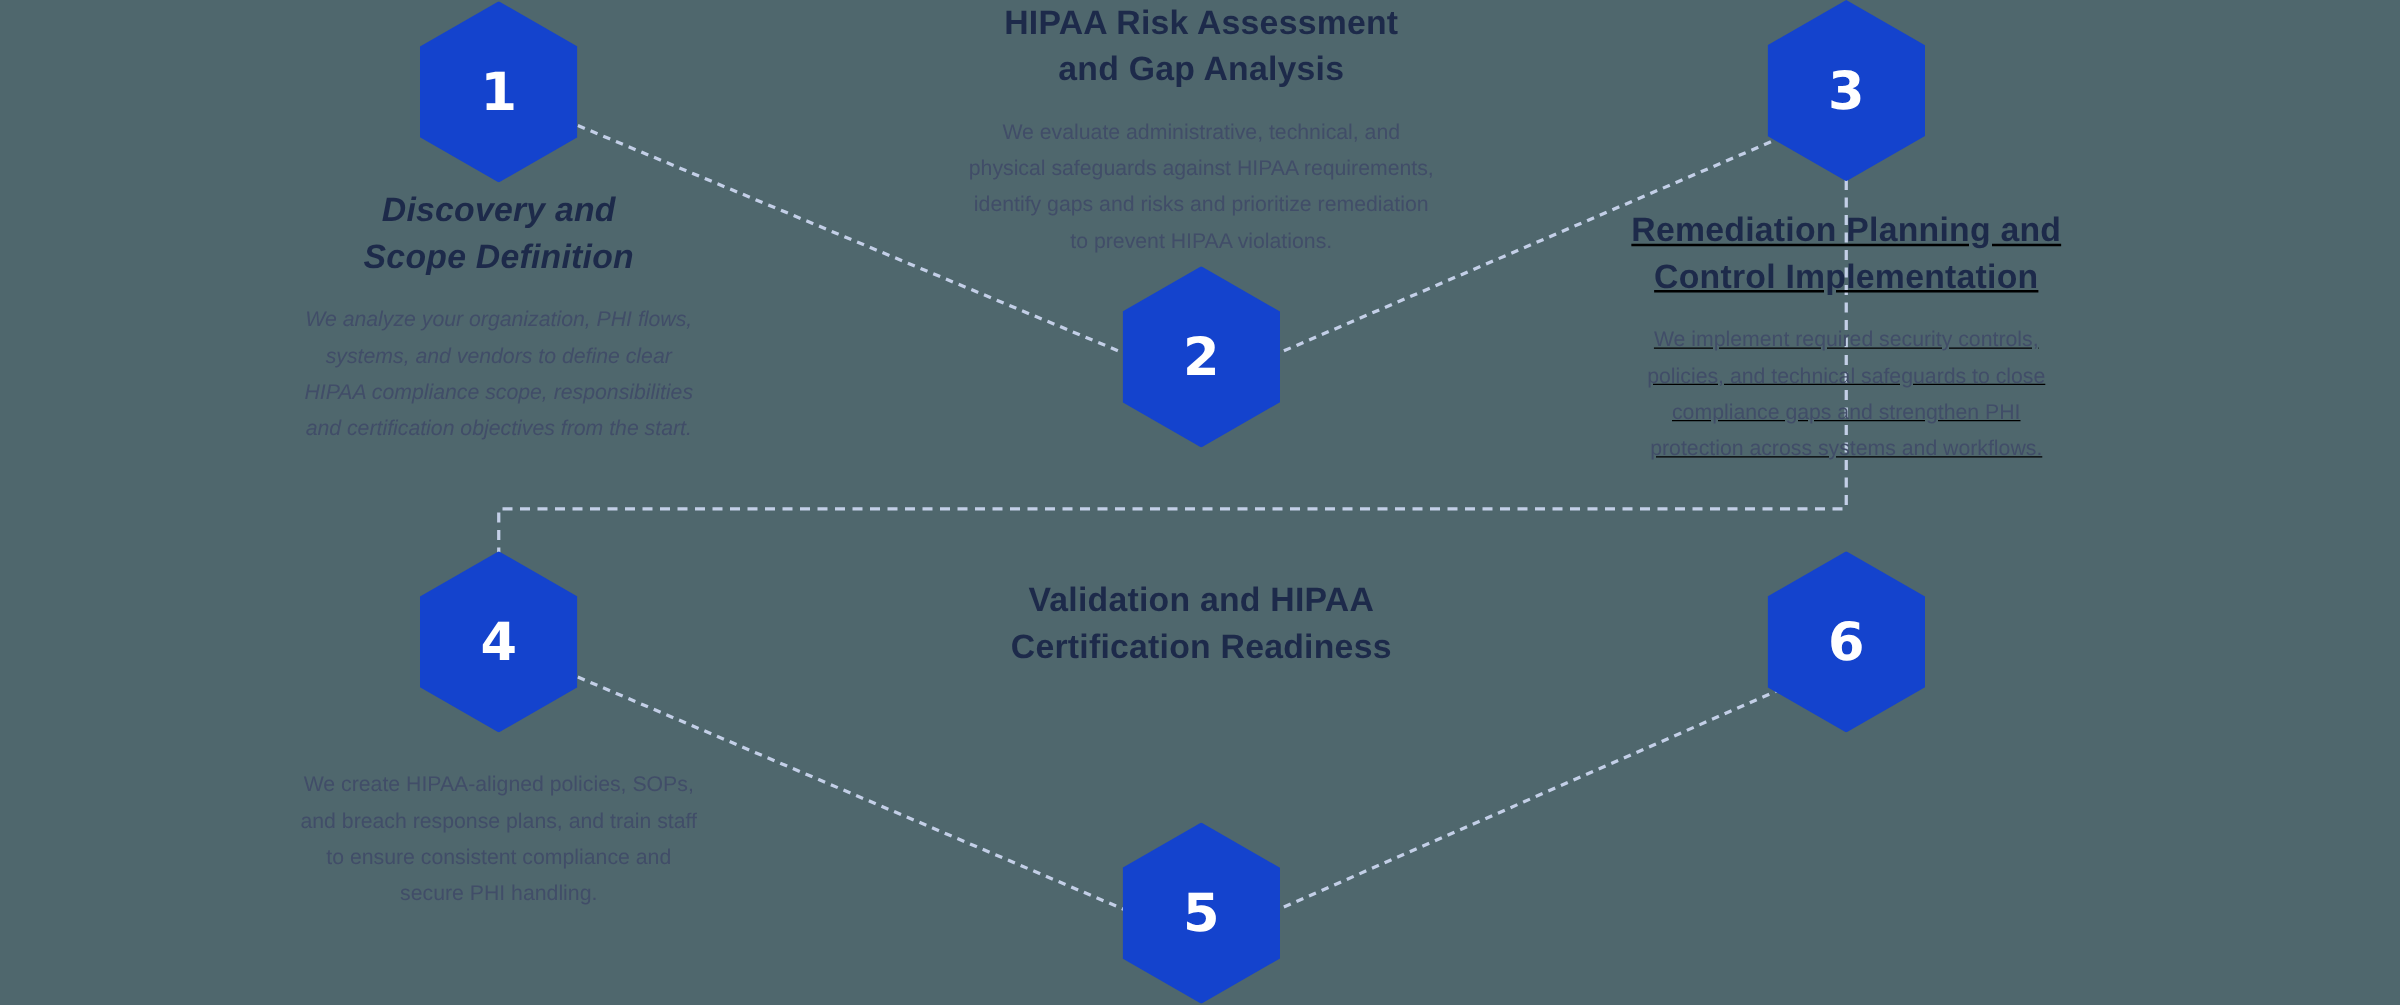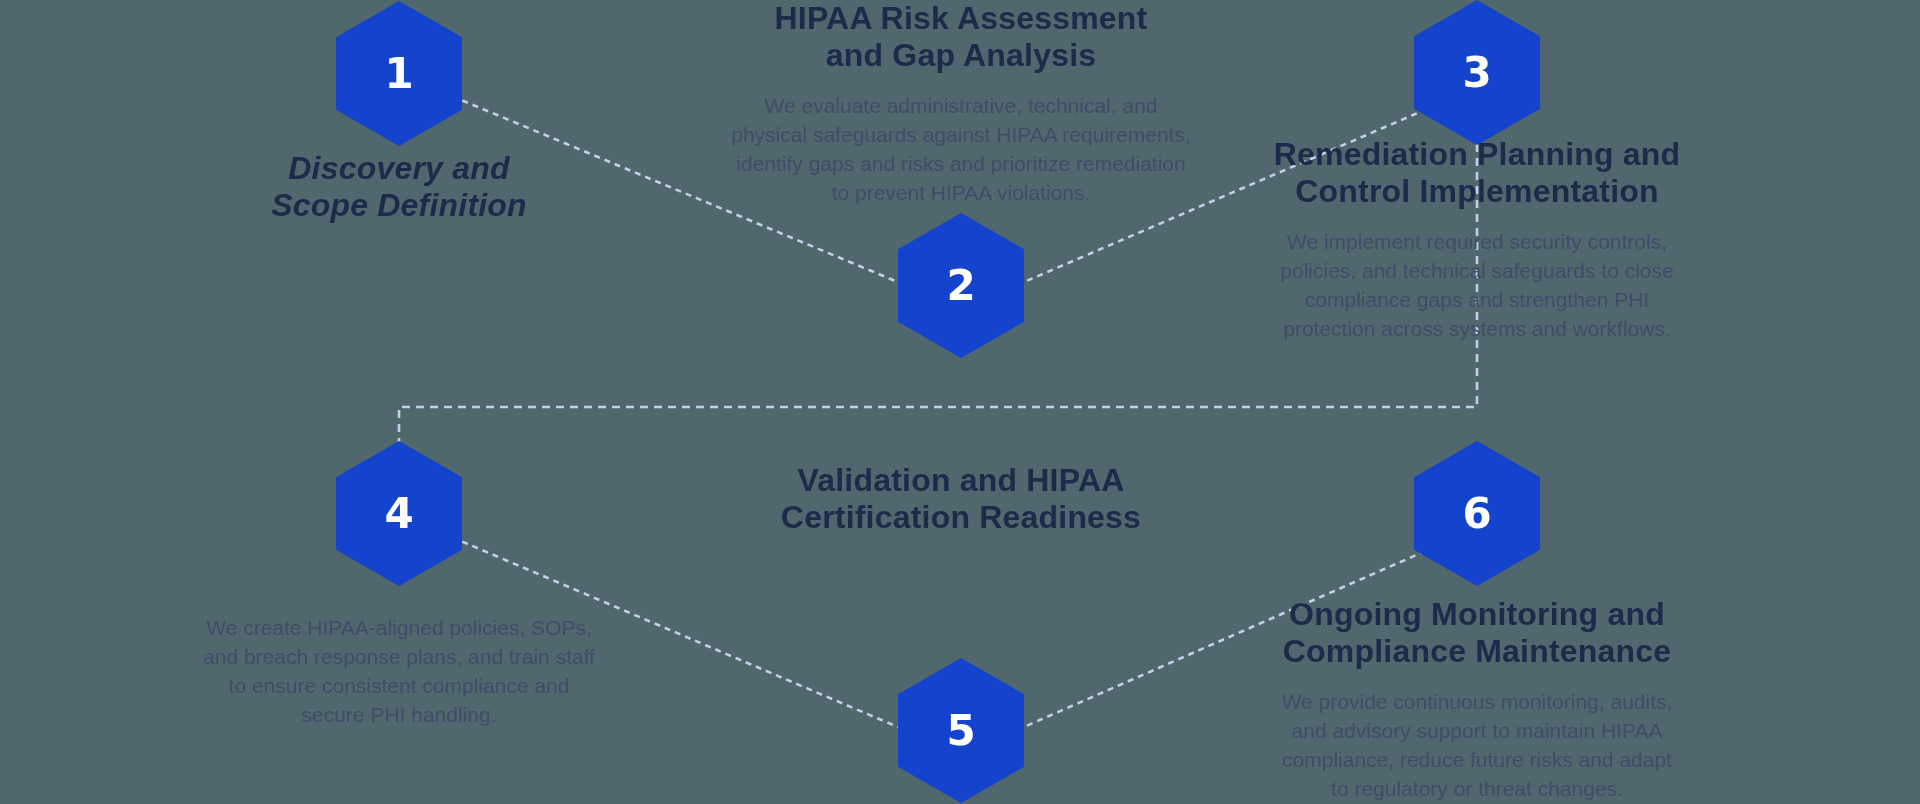--- a/index.html
+++ b/index.html
@@ -54,45 +54,45 @@
   }
   .text {
     position: absolute;
     width: 560px;
     text-align: center;
     z-index: 3;
   }
   .text h3 {
     margin: 0;
     color: var(--title, #1d2a4a);
-    font-size: 32px;
+    font-size: 27px;
     line-height: 37px;
     font-weight: 700;
     letter-spacing: 0.2px;
     white-space: pre-line;
   }
   .text p {
     margin: 17px 0 0 0;
     color: var(--description, #414d68);
-    font-size: 21px;
+    font-size: 17px;
     line-height: 29px;
     font-weight: 400;
     white-space: pre-line;
   }
   
   .s1-hex { left: 336px; top: 1px; }
   .s2-hex { left: 898px; top: 213px; }
   .s3-hex { left: 1414px; top: 0px; }
   .s4-hex { left: 336px; top: 441px; }
   .s5-hex { left: 898px; top: 658px; }
   .s6-hex { left: 1414px; top: 441px; }
 
   .s1-text { left: 119px; top: 150px; font-style: italic; }
   .s2-text { left: 681px; top: 0px; }
-  .s3-text { left: 1197px; top: 136px; }
+  .s3-text { left: 1197px; top: 166px; text-decoration: underline; }
   .s4-text { left: 119px; top: 596px; }
   .s5-text { left: 681px; top: 462px; }
   .s6-text { left: 1197px; top: 596px; }
 </style>
 </head>
 <body>
 
 <div class="canvas">
 
   <svg class="connectors" viewBox="0 0 1920 804" xmlns="http://www.w3.org/2000/svg">
@@ -102,20 +102,24 @@
     <line class="dash" x1="442" y1="533" x2="905" y2="730"></line>
     <line class="dash" x1="1017" y1="730" x2="1462" y2="535"></line>
   </svg>
 
   <div class="hex s1-hex">
     <span>1</span>
   </div>
   <div class="text s1-text">
     <h3>Discovery and
 Scope Definition</h3>
+    <p>We analyze your organization, PHI flows,
+systems, and vendors to define clear
+HIPAA compliance scope, responsibilities
+and certification objectives from the start.</p>
   </div>
 
   <div class="hex s2-hex">
     <span>2</span>
   </div>
   <div class="text s2-text">
     <h3>HIPAA Risk Assessment
 and Gap Analysis</h3>
     <p>We evaluate administrative, technical, and
 physical safeguards against HIPAA requirements,
@@ -149,22 +153,14 @@
     <span>5</span>
   </div>
   <div class="text s5-text">
     <h3>Validation and HIPAA
 Certification Readiness</h3>
   </div>
 
   <div class="hex s6-hex">
     <span>6</span>
   </div>
-  <div class="text s6-text">
-    <h3>Ongoing Monitoring and
-Compliance Maintenance</h3>
-    <p>We provide continuous monitoring, audits,
-and advisory support to maintain HIPAA
-compliance, reduce future risks and adapt
-to regulatory or threat changes.</p>
-  </div>
 
 </div>
 
 </body></html>

